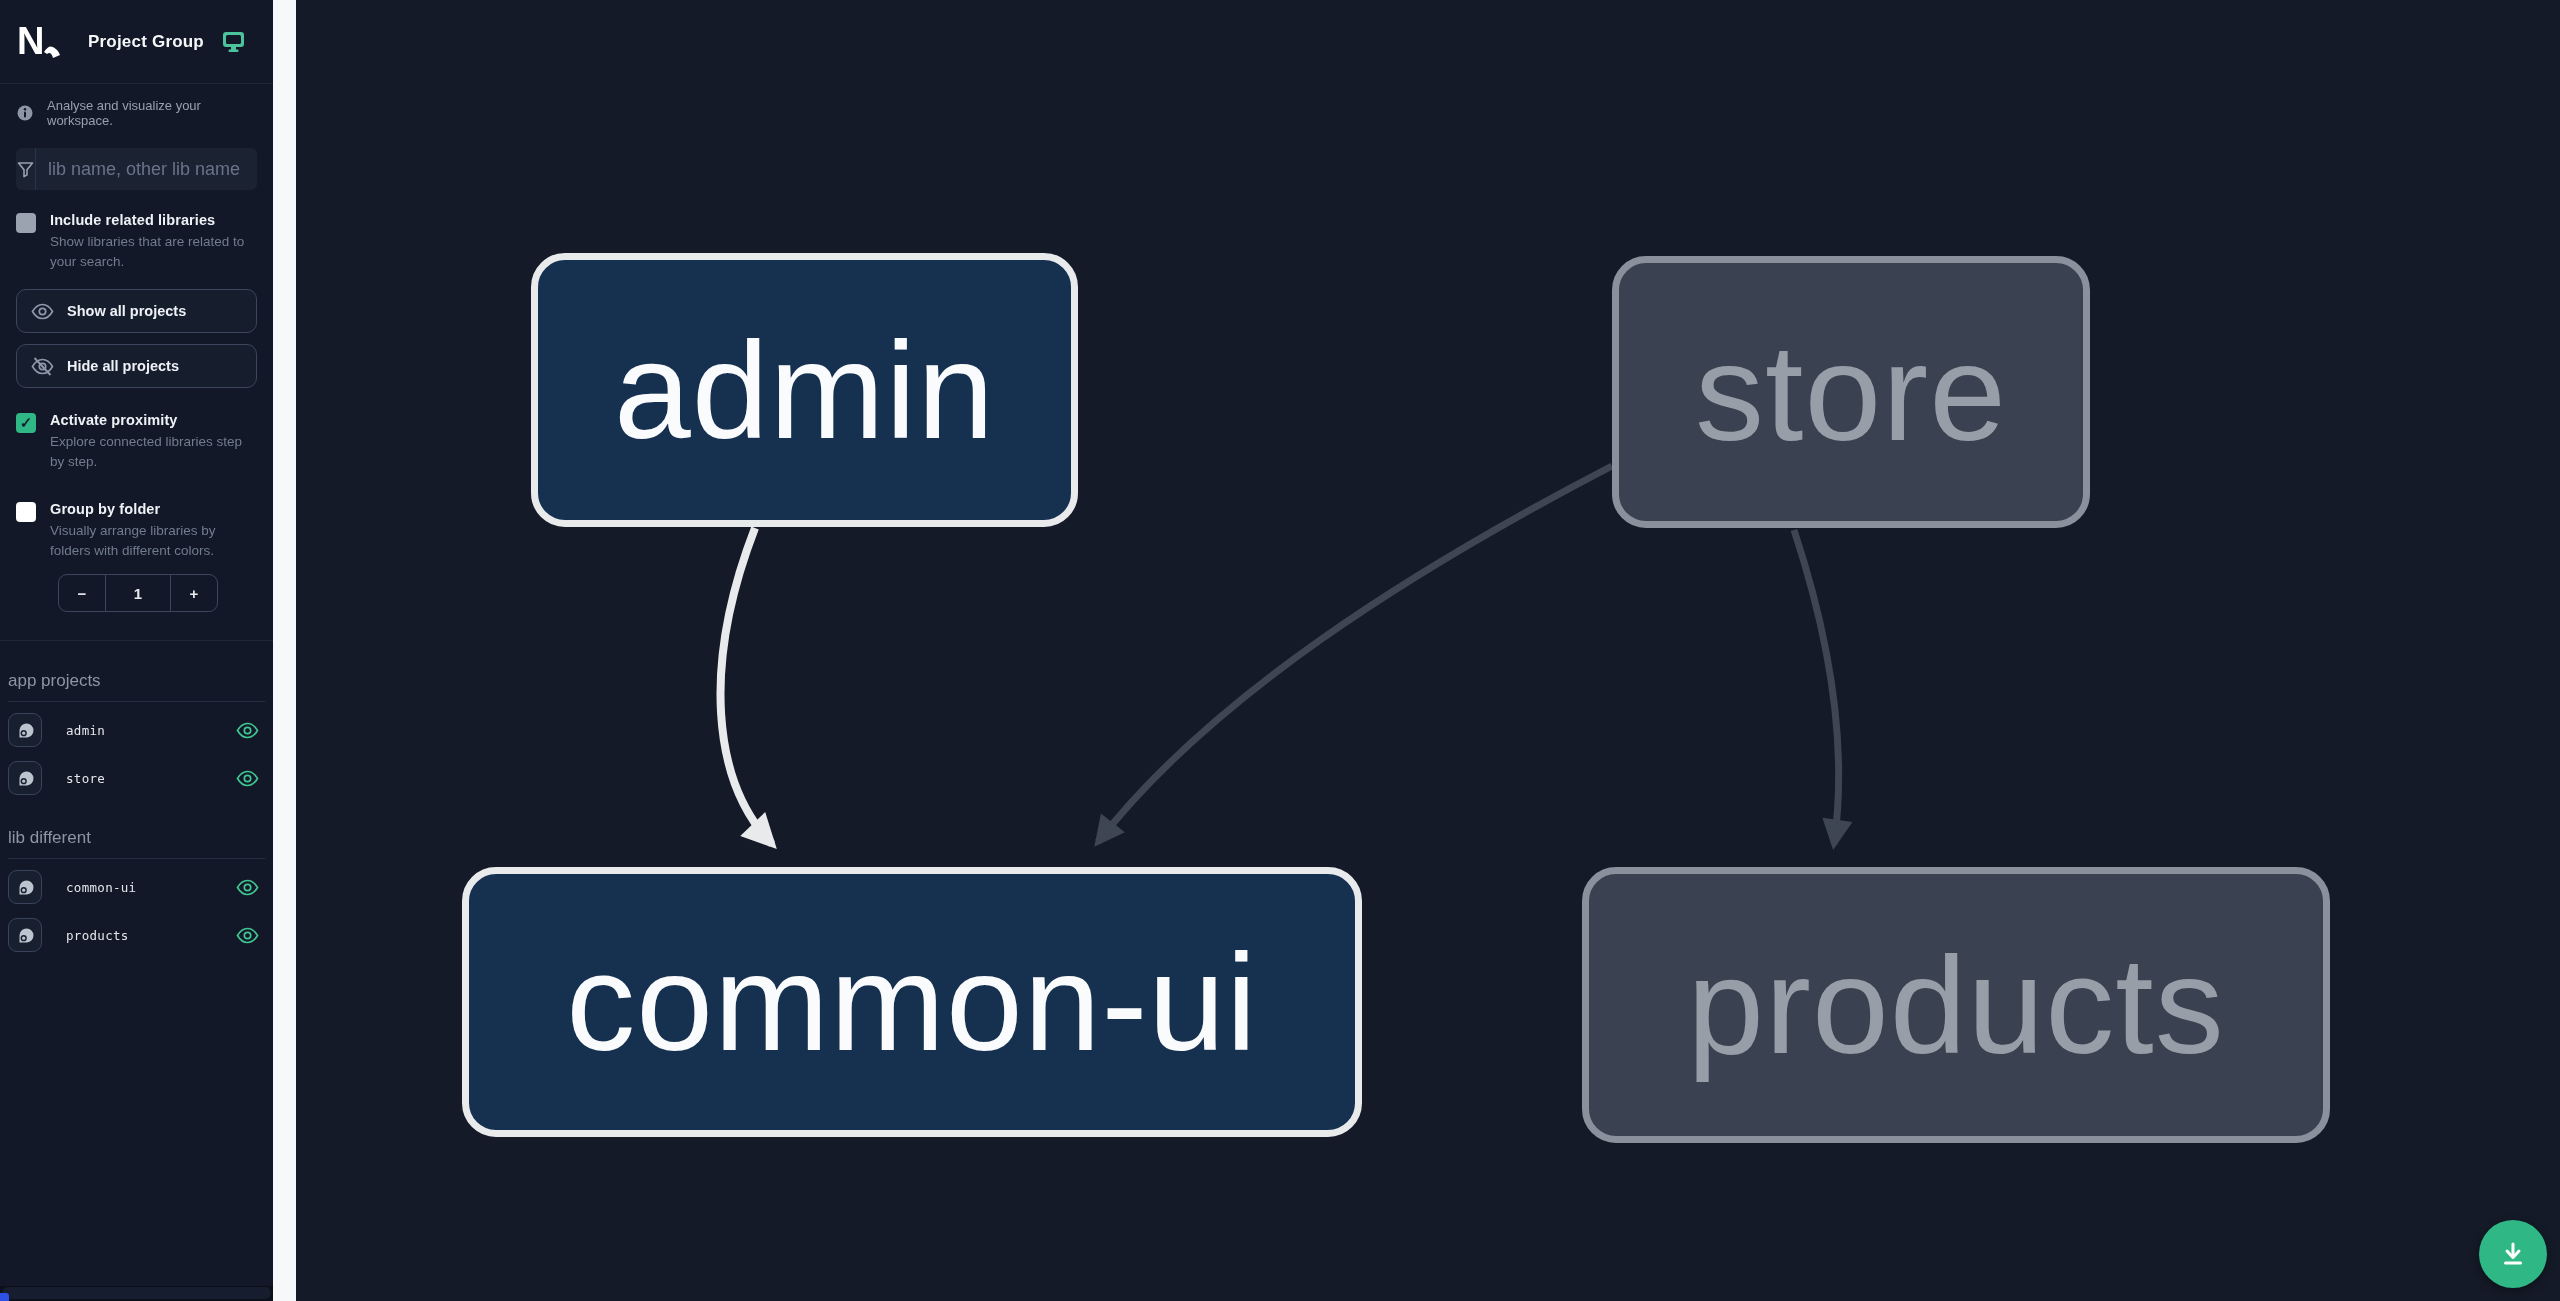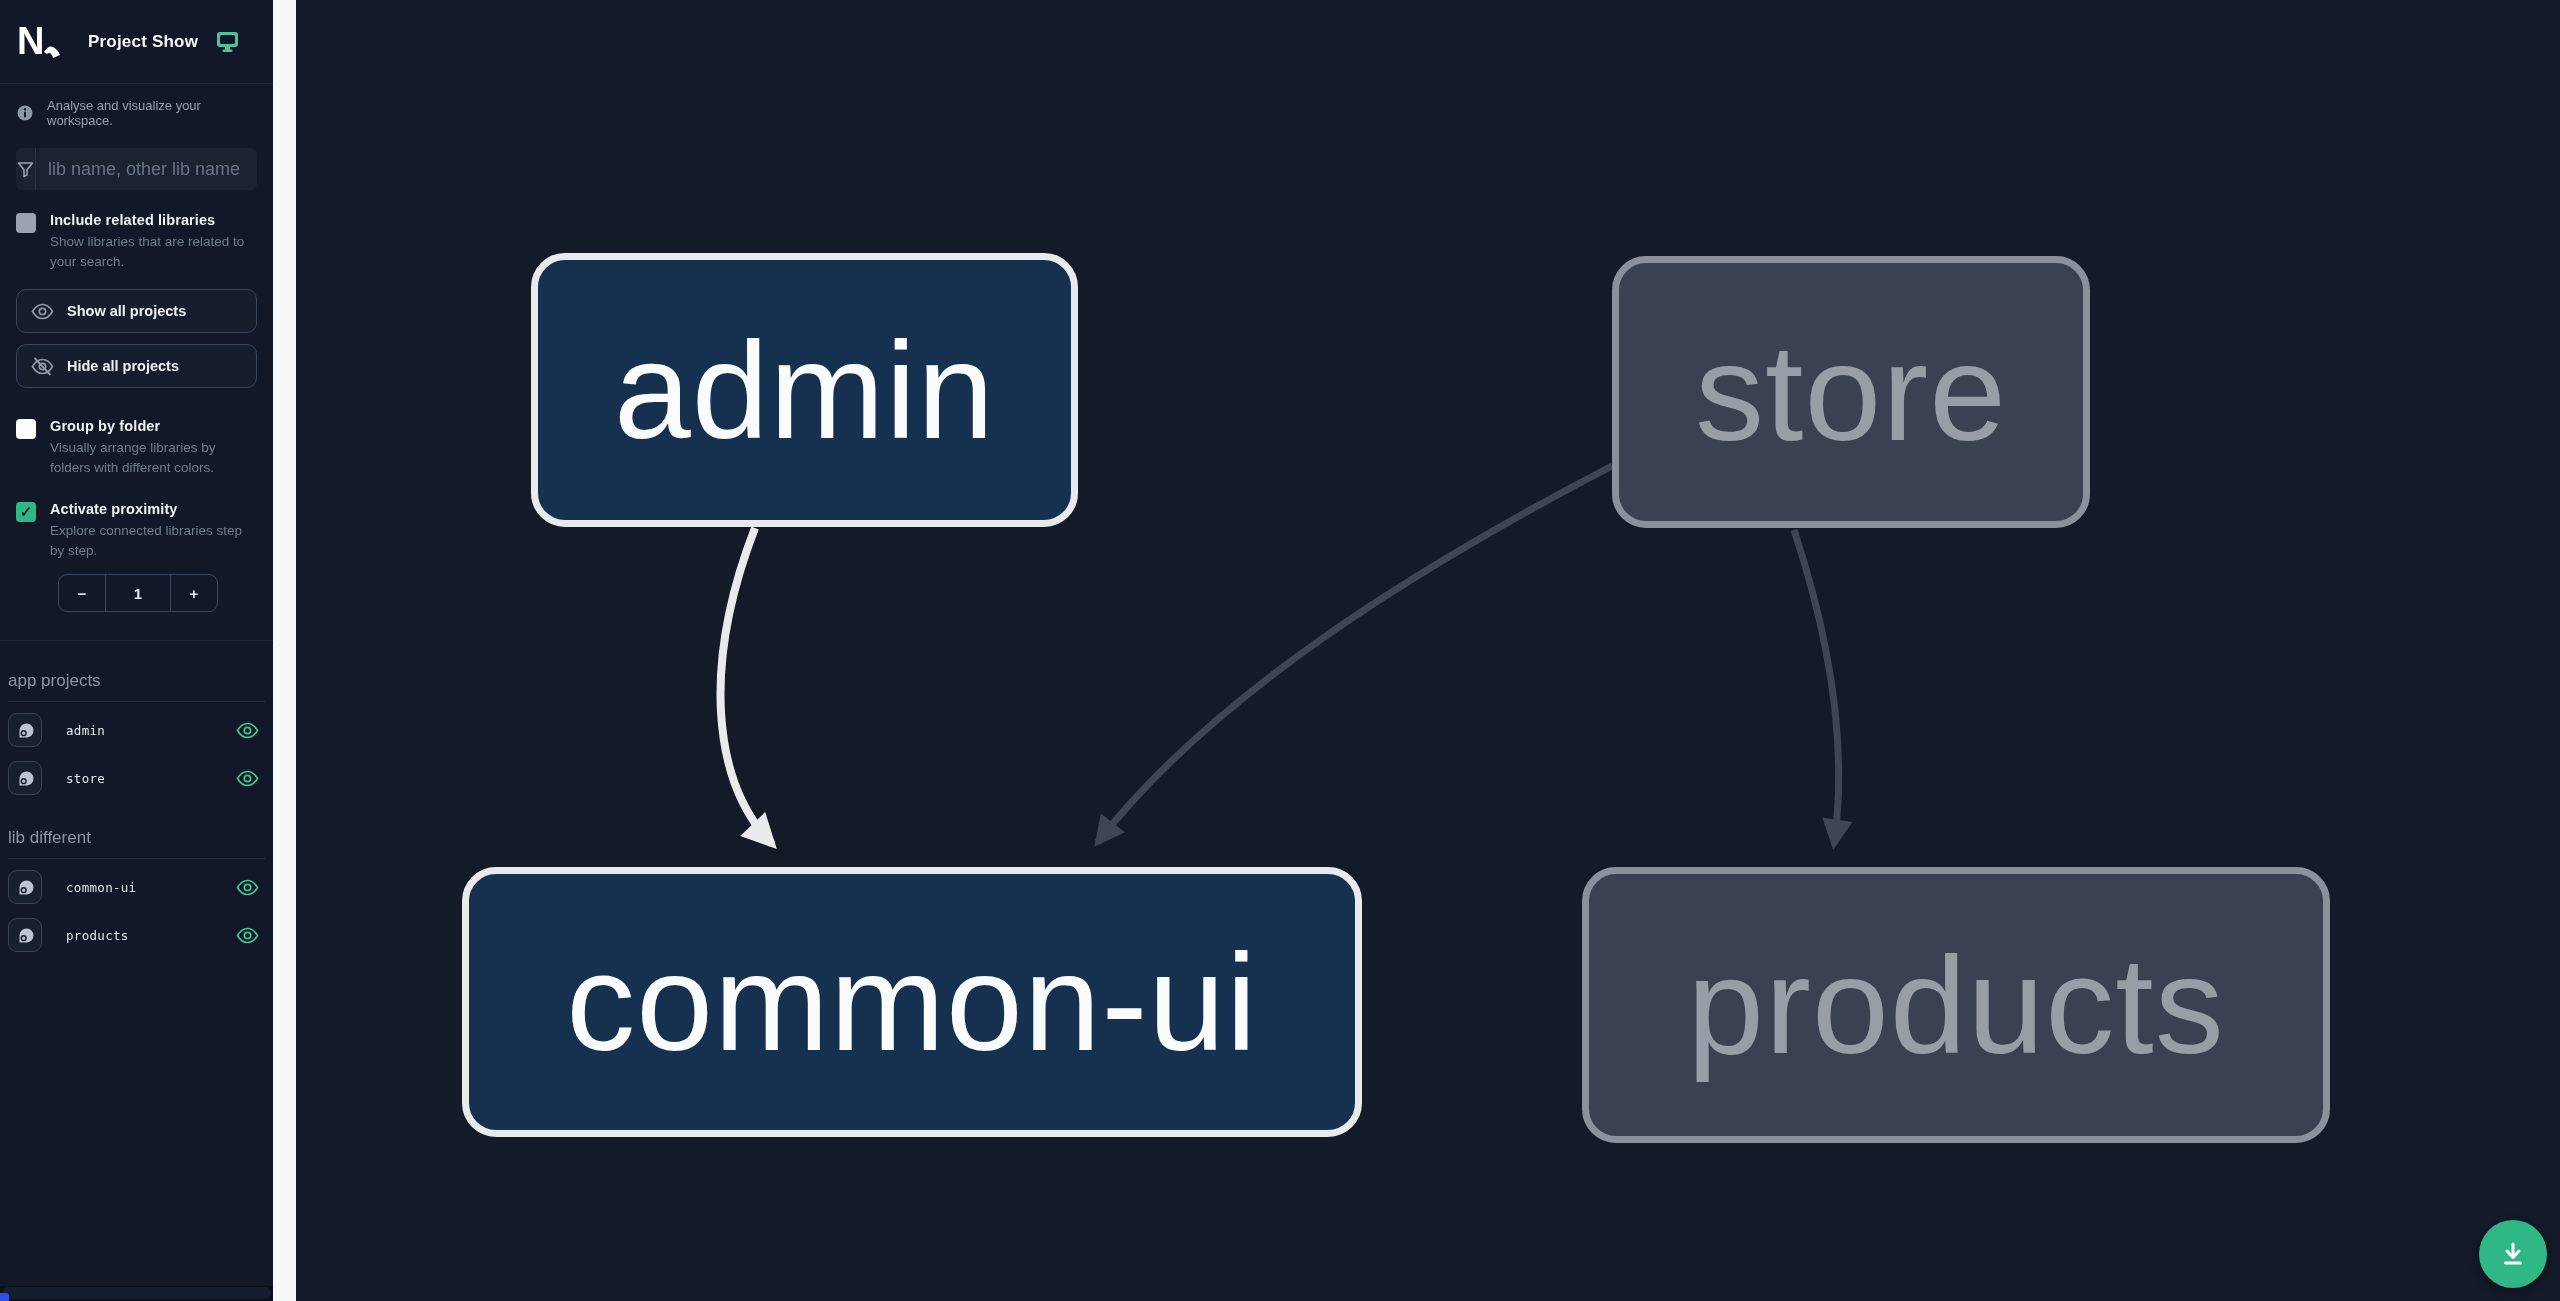--- a/index.html
+++ b/index.html
@@ -144,21 +144,21 @@
 </head>
 <body>
 
 <aside class="sidebar">
 
   <div class="sb-header">
     <svg width="46" height="42" viewBox="0 0 46 42">
       <text x="0" y="33" font-family="Liberation Sans, sans-serif" font-weight="900" font-size="38" fill="#ffffff">N</text>
       <path d="M27 31 q6 -10 13 -2 q2 2 3 5 l-7 3 q-2 -7 -6 -4 z" fill="#ffffff"></path>
     </svg>
-    <span class="sb-title">Project Show</span>
+    <span class="sb-title">Project Group</span>
     <span class="monitor-icon">
       <svg width="23" height="21" viewBox="0 0 23 21">
         <rect x="1" y="1" width="21" height="15" rx="3" fill="#4cc39b"></rect>
         <rect x="4" y="4" width="15" height="9" rx="1.5" fill="#121827"></rect>
         <rect x="9" y="16" width="5" height="3" fill="#4cc39b"></rect>
         <rect x="6.5" y="18.5" width="10" height="2.5" rx="1" fill="#4cc39b"></rect>
       </svg>
     </span>
   </div>
 
@@ -200,33 +200,33 @@
 
   <div class="sb-button">
     <svg width="23" height="19" viewBox="0 0 23 19">
       <path d="M1.5 9.5 C5 3.5 9 2.5 11.5 2.5 C14 2.5 18 3.5 21.5 9.5 C18 15.5 14 16.5 11.5 16.5 C9 16.5 5 15.5 1.5 9.5 Z" fill="none" stroke="#8e98a8" stroke-width="1.7"></path>
       <circle cx="11.5" cy="9.5" r="3.2" fill="none" stroke="#8e98a8" stroke-width="1.7"></circle>
       <line x1="3.5" y1="1" x2="19.5" y2="18" stroke="#8e98a8" stroke-width="1.9"></line>
     </svg>
     <span>Hide all projects</span>
   </div>
 
+  <div class="option-row" style="margin-top:24px">
+    <div class="checkbox teal"></div>
+    <div class="option-text">
+      <div class="option-label">Activate proximity</div>
+      <div class="option-desc">Explore connected libraries step by step.</div>
+    </div>
+  </div>
+
   <div class="option-row" style="margin-top:30px">
     <div class="checkbox white"></div>
     <div class="option-text">
       <div class="option-label">Group by folder</div>
       <div class="option-desc">Visually arrange libraries by folders with different colors.</div>
-    </div>
-  </div>
-
-  <div class="option-row" style="margin-top:24px">
-    <div class="checkbox teal"></div>
-    <div class="option-text">
-      <div class="option-label">Activate proximity</div>
-      <div class="option-desc">Explore connected libraries step by step.</div>
     </div>
   </div>
 
   <div class="stepper">
     <div class="dec">−</div>
     <div class="val">1</div>
     <div class="inc">+</div>
   </div>
 
   <div class="sb-divider"></div>

